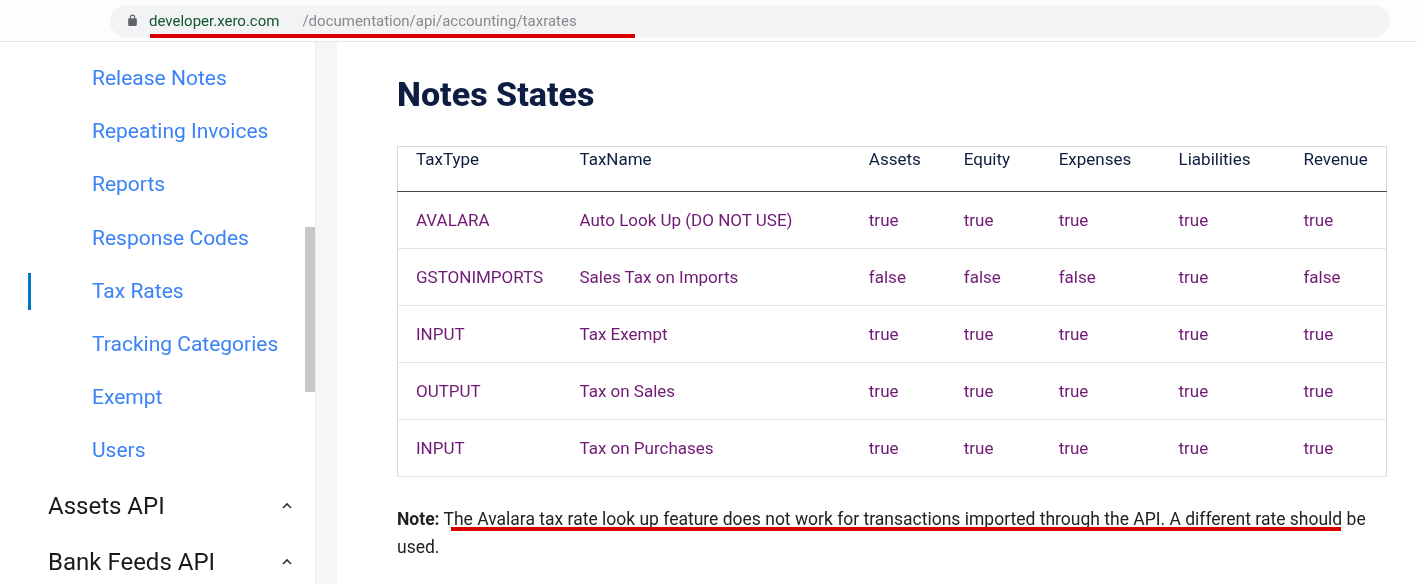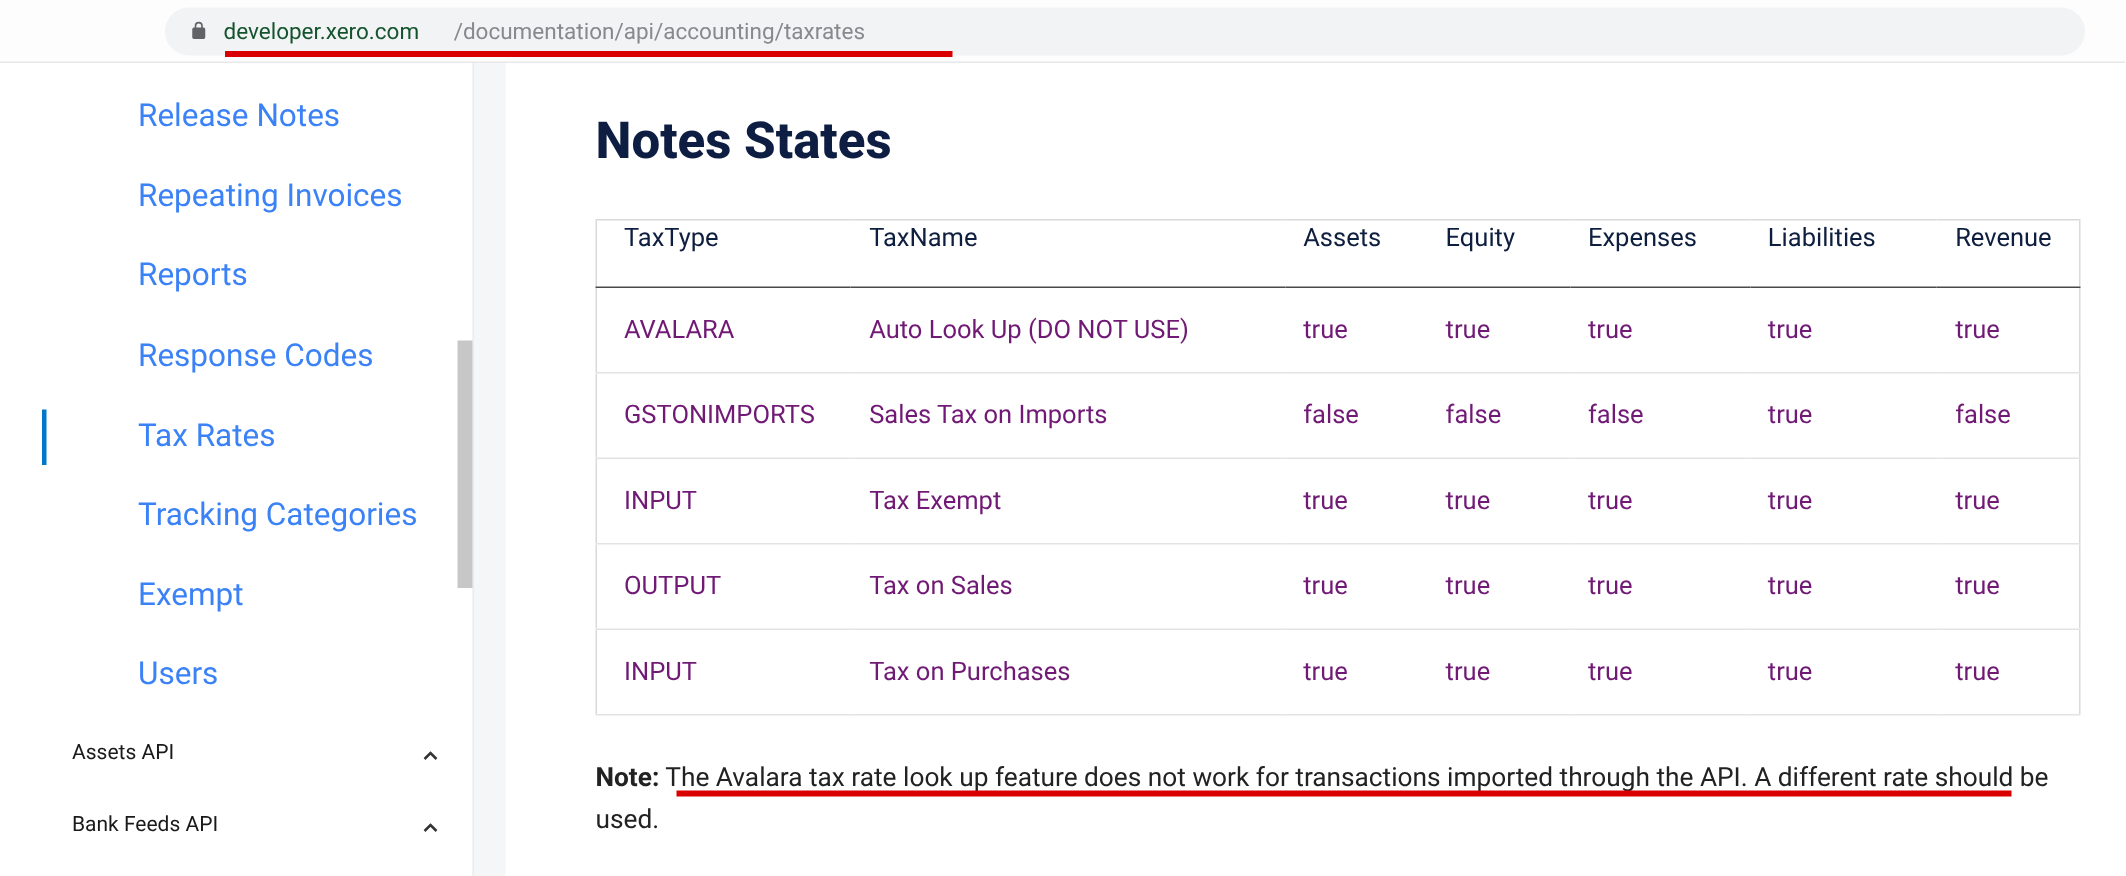--- a/index.html
+++ b/index.html
@@ -82,21 +82,21 @@
     content: "";
     position: absolute;
     left: 28px;
     top: 8px;
     bottom: 8px;
     width: 3px;
     background: #0078c8;
   }
   .nav-group {
     padding: 14px 20px 14px 48px;
-    font-size: 14px;
+    font-size: 24px;
     color: #1a1a1a;
     cursor: pointer;
     display: flex;
     align-items: center;
     justify-content: space-between;
   }
   .chevron {
     display: inline-block;
     transform: rotate(180deg);
   }

